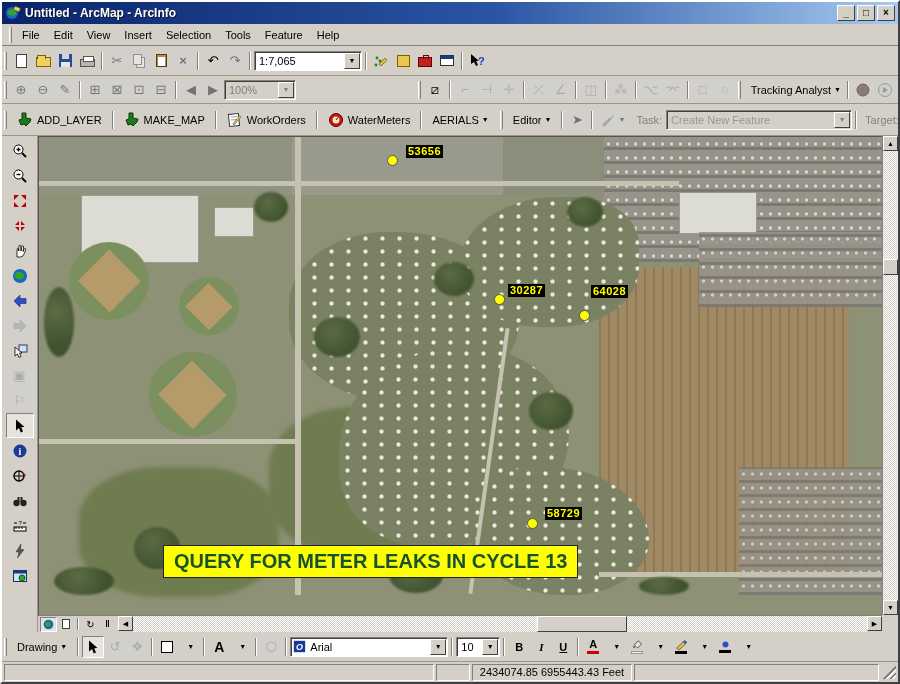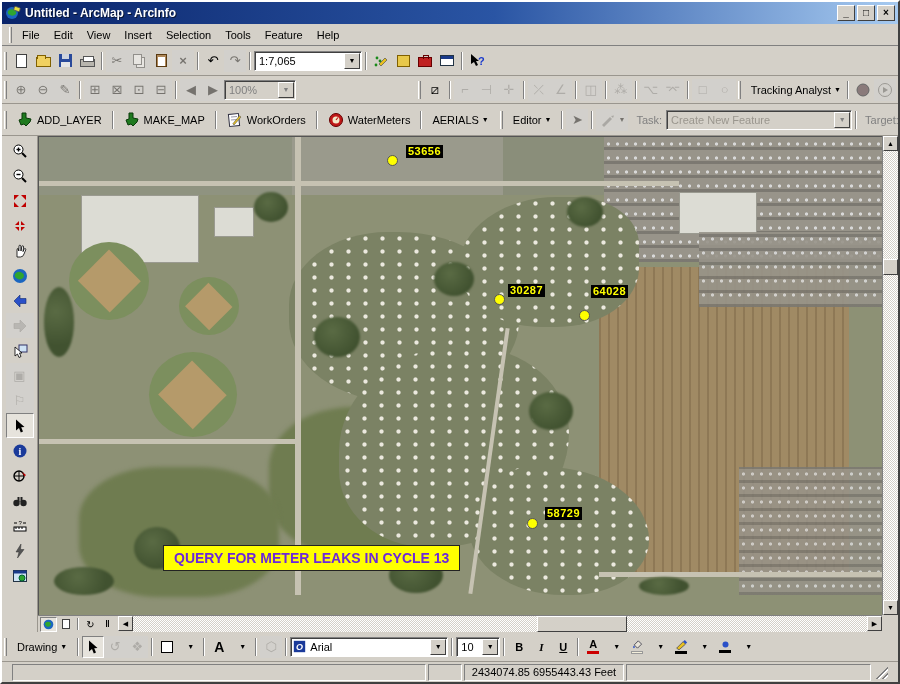--- a/index.html
+++ b/index.html
@@ -97,39 +97,39 @@
   .road { background:#c6c2b2; }
   .tree { border-radius:50%; background:radial-gradient(circle at 40% 35%, #5a6b44, #415230 70%); filter:blur(1px); }
   .bldg { background:#dcdcd4; border:1px solid #9a9a90; }
   .ballfield { border-radius:50%; background:#7c8f5e; }
   .ballfield:before { content:""; position:absolute; inset:22%; background:#b59a6a; transform:rotate(45deg); }
   .greenfield { border-radius:40%; background:#6f7c50; filter:blur(2px); }
 
   .pt-label { position:absolute; color:#ffff00; background:#000; font-weight:bold; font-size:11px;
               padding:0 2px; line-height:13px; letter-spacing:0.5px; }
   .pt-dot { position:absolute; width:11px; height:11px; border-radius:50%; background:#ffff00; border:1px solid #555; }
-  .map-banner { position:absolute; background:#ffff00; color:#6d28d9; border:1px solid #222;
-                font-weight:bold; font-size:14px; padding:4px 10px; white-space:nowrap; }
+  .map-banner { position:absolute; background:#ffff00; color:#14532d; border:1px solid #222;
+                font-weight:bold; font-size:20px; padding:4px 10px; white-space:nowrap; }
 
   
   .vscroll { display:flex; flex-direction:column; background:#d4d0c8; border-left:1px solid #808080; }
   .hstrip { display:flex; background:#d4d0c8; border-top:1px solid #808080; }
   .sb-btn { width:15px; height:15px; background:#d4d0c8; border:1px solid; border-color:#fff #404040 #404040 #fff;
             font-size:7px; display:flex; align-items:center; justify-content:center; }
   .sb-track { flex:1; position:relative;
       background-image:repeating-conic-gradient(#fff 0 25%, #d4d0c8 0 50%); background-size:2px 2px; }
   .sb-thumb { position:absolute; background:#d4d0c8; border:1px solid; border-color:#fff #404040 #404040 #fff; }
   .viewtabs { display:flex; align-items:center; padding:0 2px; background:#d4d0c8; }
   .viewtabs .tbtn { min-width:17px; height:15px; }
 
   
   .drawbar { flex:0 0 30px; }
 
   
-  .statusbar { flex:0 0 20px; display:flex; align-items:center; gap:2px; padding:1px 10px; background:#d4d0c8; }
+  .statusbar { flex:0 0 20px; display:flex; align-items:center; gap:2px; padding:1px 2px; background:#d4d0c8; }
   .inset { height:17px; border:1px solid; border-color:#808080 #fff #fff #808080; padding:1px 5px; white-space:nowrap; }
   .resize-grip { width:13px; height:13px; margin-left:2px;
      background:linear-gradient(135deg, rgba(0,0,0,0) 0 50%, #808080 50% 58%, #fff 58% 66%, rgba(0,0,0,0) 66% 74%, #808080 74% 82%, #fff 82% 90%, rgba(0,0,0,0) 90%); }
 </style>
 </head>
 <body>
 
 <div class="win">
 
   <div class="titlebar">

